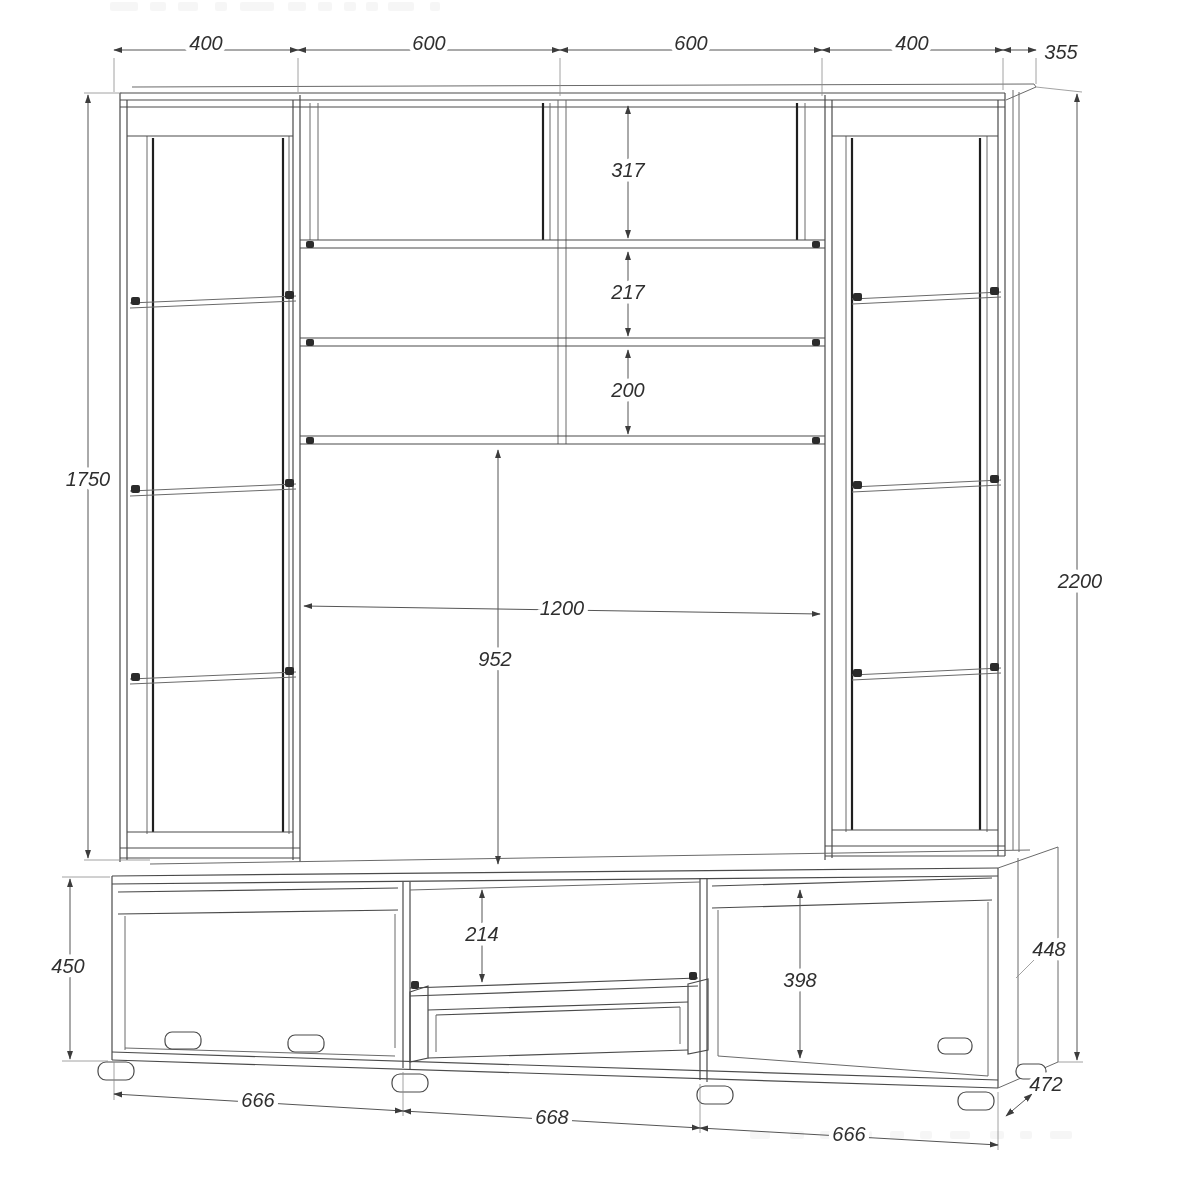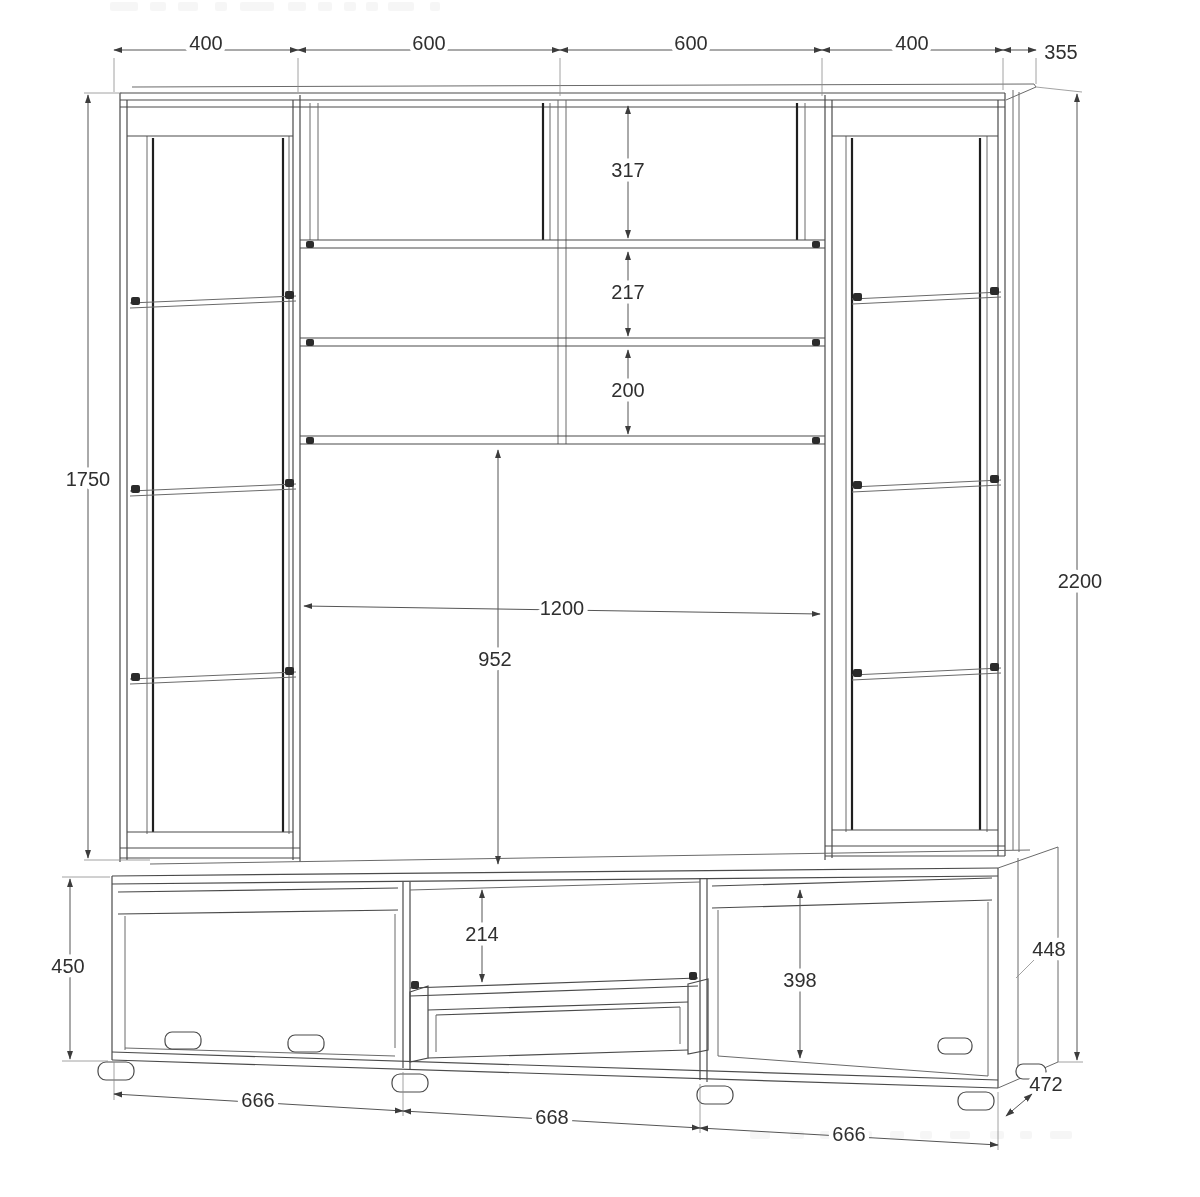--- a/index.html
+++ b/index.html
@@ -1,17 +1,17 @@
 <!DOCTYPE html>
 <html><head>
 <meta charset="utf-8">
 <style>
   html,body{margin:0;padding:0;background:#ffffff;}
   .stage{position:relative;width:1200px;height:1197px;background:#ffffff;overflow:hidden;
-         font-family:"Liberation Sans", sans-serif;}
+         font-family:"Liberation Sans", sans-serif;font-style:italic;}
   svg{display:block}
   text.dim{font-family:"Liberation Sans", sans-serif;font-size:20px;fill:#2f2f2f;
            paint-order:stroke;stroke:#ffffff;stroke-width:9px;stroke-linejoin:round;
            text-anchor:middle;dominant-baseline:middle;}
   .thin{stroke:#6a6a6a;stroke-width:1;fill:none}
   .line{stroke:#4a4a4a;stroke-width:1.2;fill:none}
   .dark{stroke:#1f1f1f;stroke-width:2.2;fill:none}
   .dim-line{stroke:#555555;stroke-width:1;fill:none}
   .ext{stroke:#8a8a8a;stroke-width:0.8;fill:none}
   .clip{fill:#2b2b2b;stroke:none}

